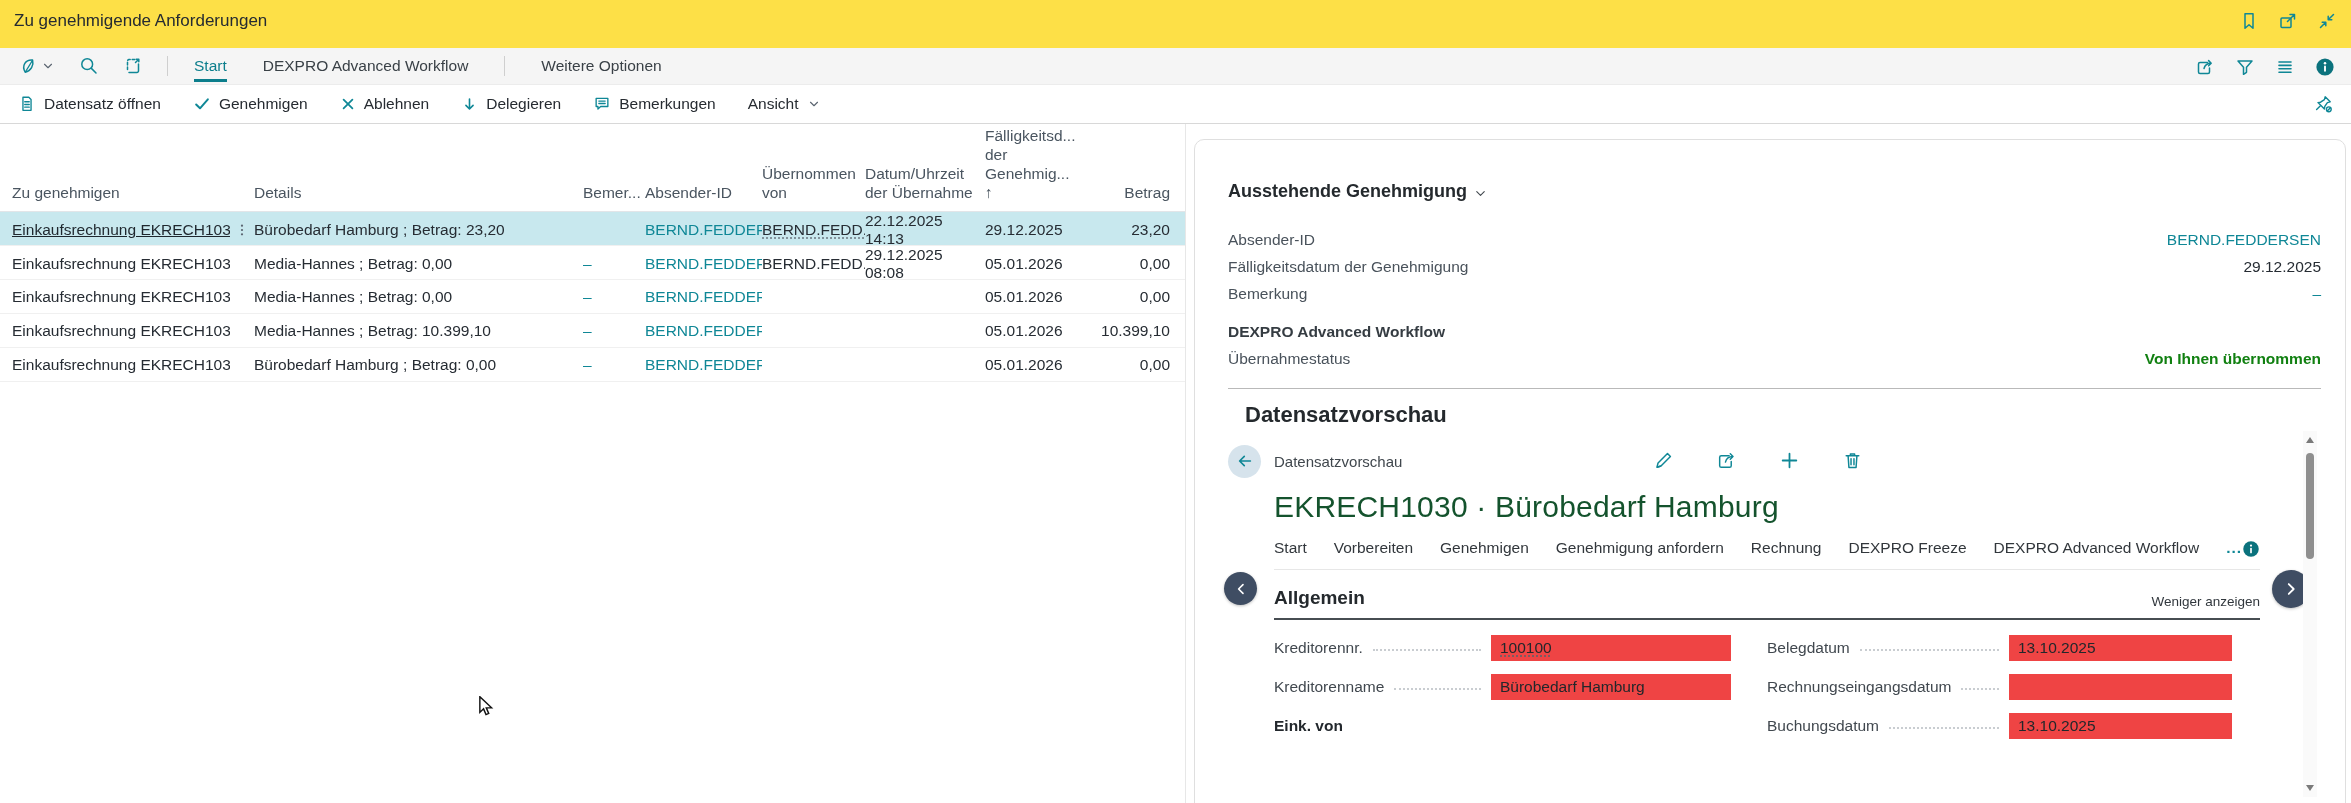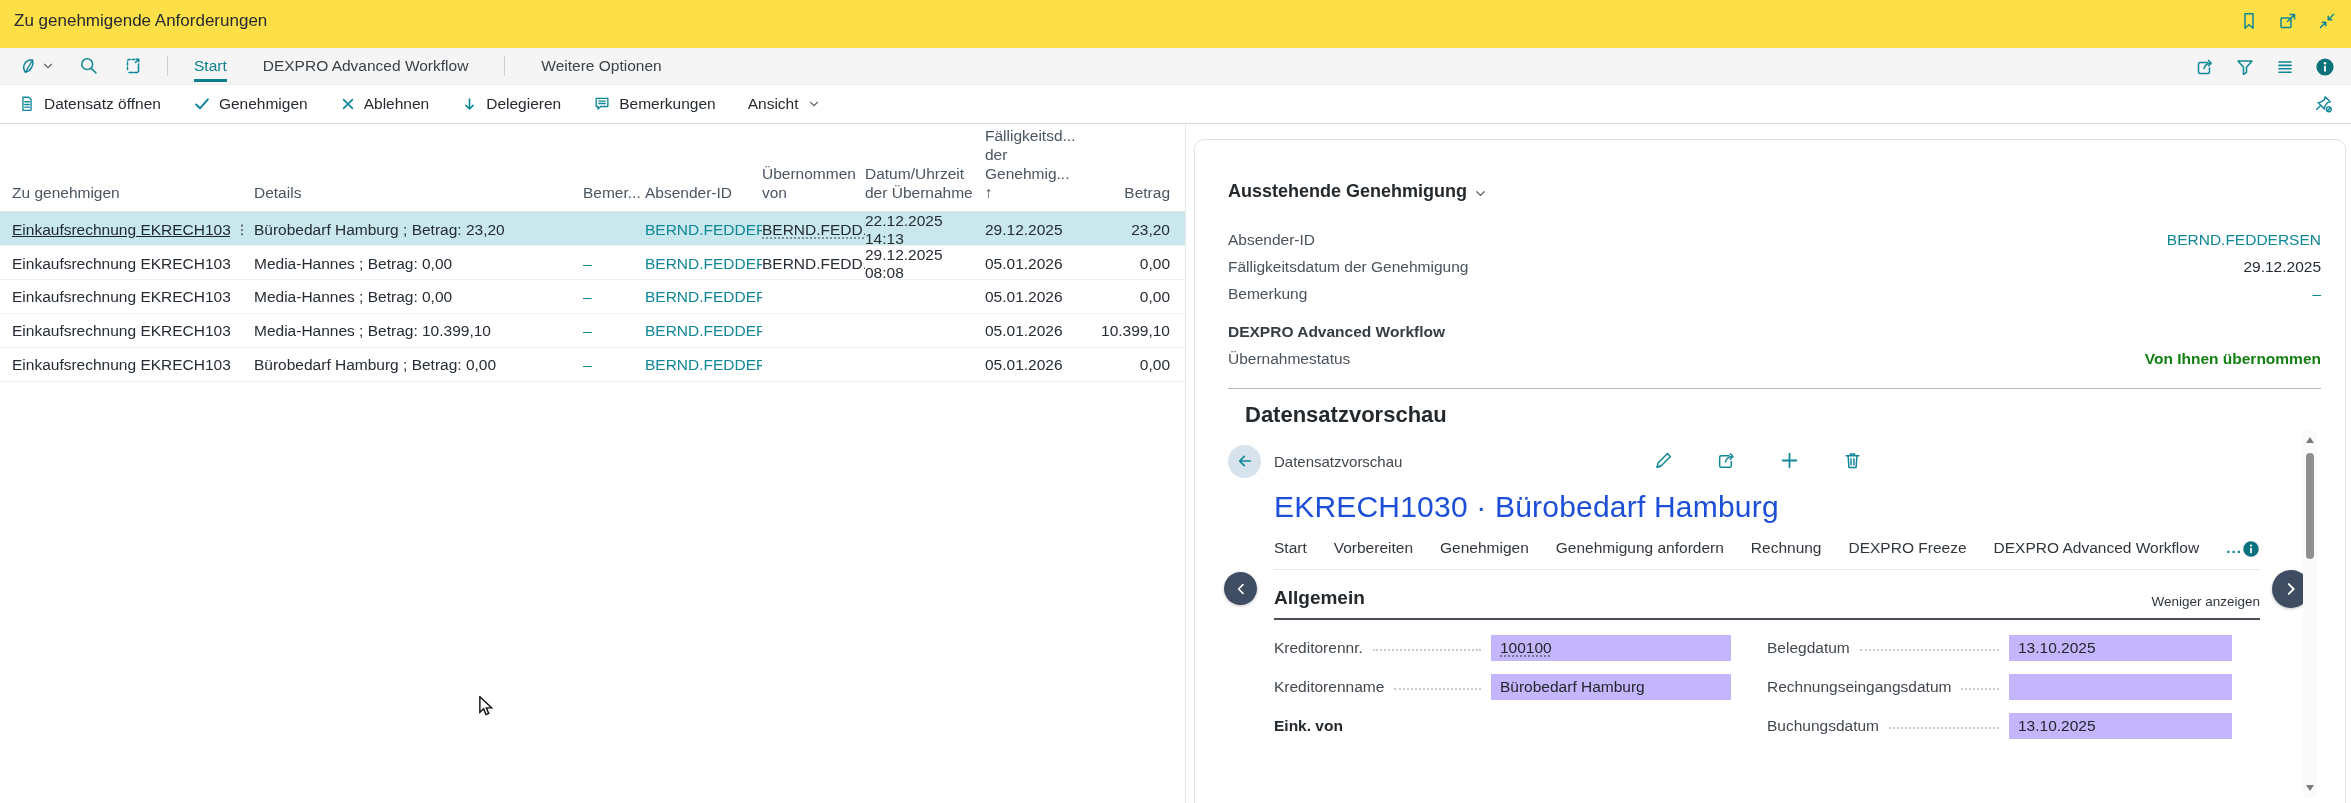--- a/index.html
+++ b/index.html
@@ -69,34 +69,34 @@
   .fb-preview-title { margin-top:13px; font-size:22px; font-weight:bold; color:#24292d; height:22px;margin-left:17px; }
 
   
   .preview { margin-top:20px; position:relative; }
   .pv-header { display:flex; align-items:center; height:34px; position:relative; }
   .pv-back { width:33px; height:33px; border-radius:50%; background:#d6e3ec; color:#0f8796; display:flex; align-items:center; justify-content:center; cursor:pointer; flex:none; }
   .pv-type { margin-left:13px; font-size:15px; color:#40474d; }
   .pv-actions { position:absolute; left:425px; top:0; display:flex; gap:42px; color:#0f8796; }
   .pv-actions .icon-btn { width:21px; height:21px; margin-top:6px; }
   .pv-body { margin-left:46px; width:986px; }
-  .pv-title { margin-top:12px; font-size:30px; font-weight:300; color:#1d4ed8; letter-spacing:0.2px; }
+  .pv-title { margin-top:12px; font-size:30px; font-weight:300; color:#14532d; letter-spacing:0.2px; }
   .pv-tabs { margin-top:15px; display:flex; gap:27px; padding-bottom:12px; border-bottom:1px solid #e7e7e7; position:relative; }
   .pv-tab { font-size:15.5px; color:#32373c; cursor:pointer; white-space:nowrap; }
   .pv-tab.more { color:#0f8796; font-weight:bold; letter-spacing:1px; }
   .pv-info { position:absolute; right:0; top:1px; }
   .pv-sechead { margin-top:17px; display:flex; align-items:flex-end; justify-content:space-between; padding-bottom:9px; border-bottom:2px solid #474d52; }
   .pv-sectitle { font-size:19px; font-weight:bold; color:#24292d; }
   .pv-collapse { font-size:13.5px; color:#31373d; cursor:pointer; }
   .pf-grid { margin-top:15px; display:grid; grid-template-columns:457px 465px; column-gap:36px; row-gap:13px; }
   .pf-row { display:flex; align-items:center; height:26px; }
   .pf-label { font-size:15.5px; color:#41484f; white-space:nowrap; }
   .pf-label.bold { font-weight:bold; color:#23282d; }
   .pf-leader { flex:1; border-bottom:2px dotted #c9cdd1; margin:0 10px; position:relative; top:2px; min-width:12px; }
-  .pf-box { width:240px; height:26px; background:#c4b5fd; flex:none; display:flex; align-items:center; padding-left:9px; font-size:15.5px; color:#22272b; cursor:text; }
+  .pf-box { width:240px; height:26px; background:#ef4444; flex:none; display:flex; align-items:center; padding-left:9px; font-size:15.5px; color:#22272b; cursor:text; }
   .pf-box.right { width:223px; }
   .pf-box .drill { text-decoration:underline dotted; text-underline-offset:3px; text-decoration-color:#5a636b; cursor:pointer; }
 
   
   .nav-circle { position:absolute; border-radius:50%; background:#3f4d63; color:#fff; display:flex; align-items:center; justify-content:center; cursor:pointer; box-shadow:0 1px 3px rgba(0,0,0,.25); }
   .nav-left { left:38px; top:448px; width:33px; height:33px; }
   .nav-right { left:1086px; top:446px; width:38px; height:38px; }
   .pv-scroll { position:absolute; left:1117px; top:307px; bottom:6px; width:14px; background:#fafafa; }
   .pv-thumb { position:absolute; left:3px; top:22px; width:8px; height:106px; border-radius:4px; background:#8f8f8f; cursor:grab; }
   .scroll-arrow { position:absolute; left:3px; width:0; height:0; border-left:4px solid transparent; border-right:4px solid transparent; }

